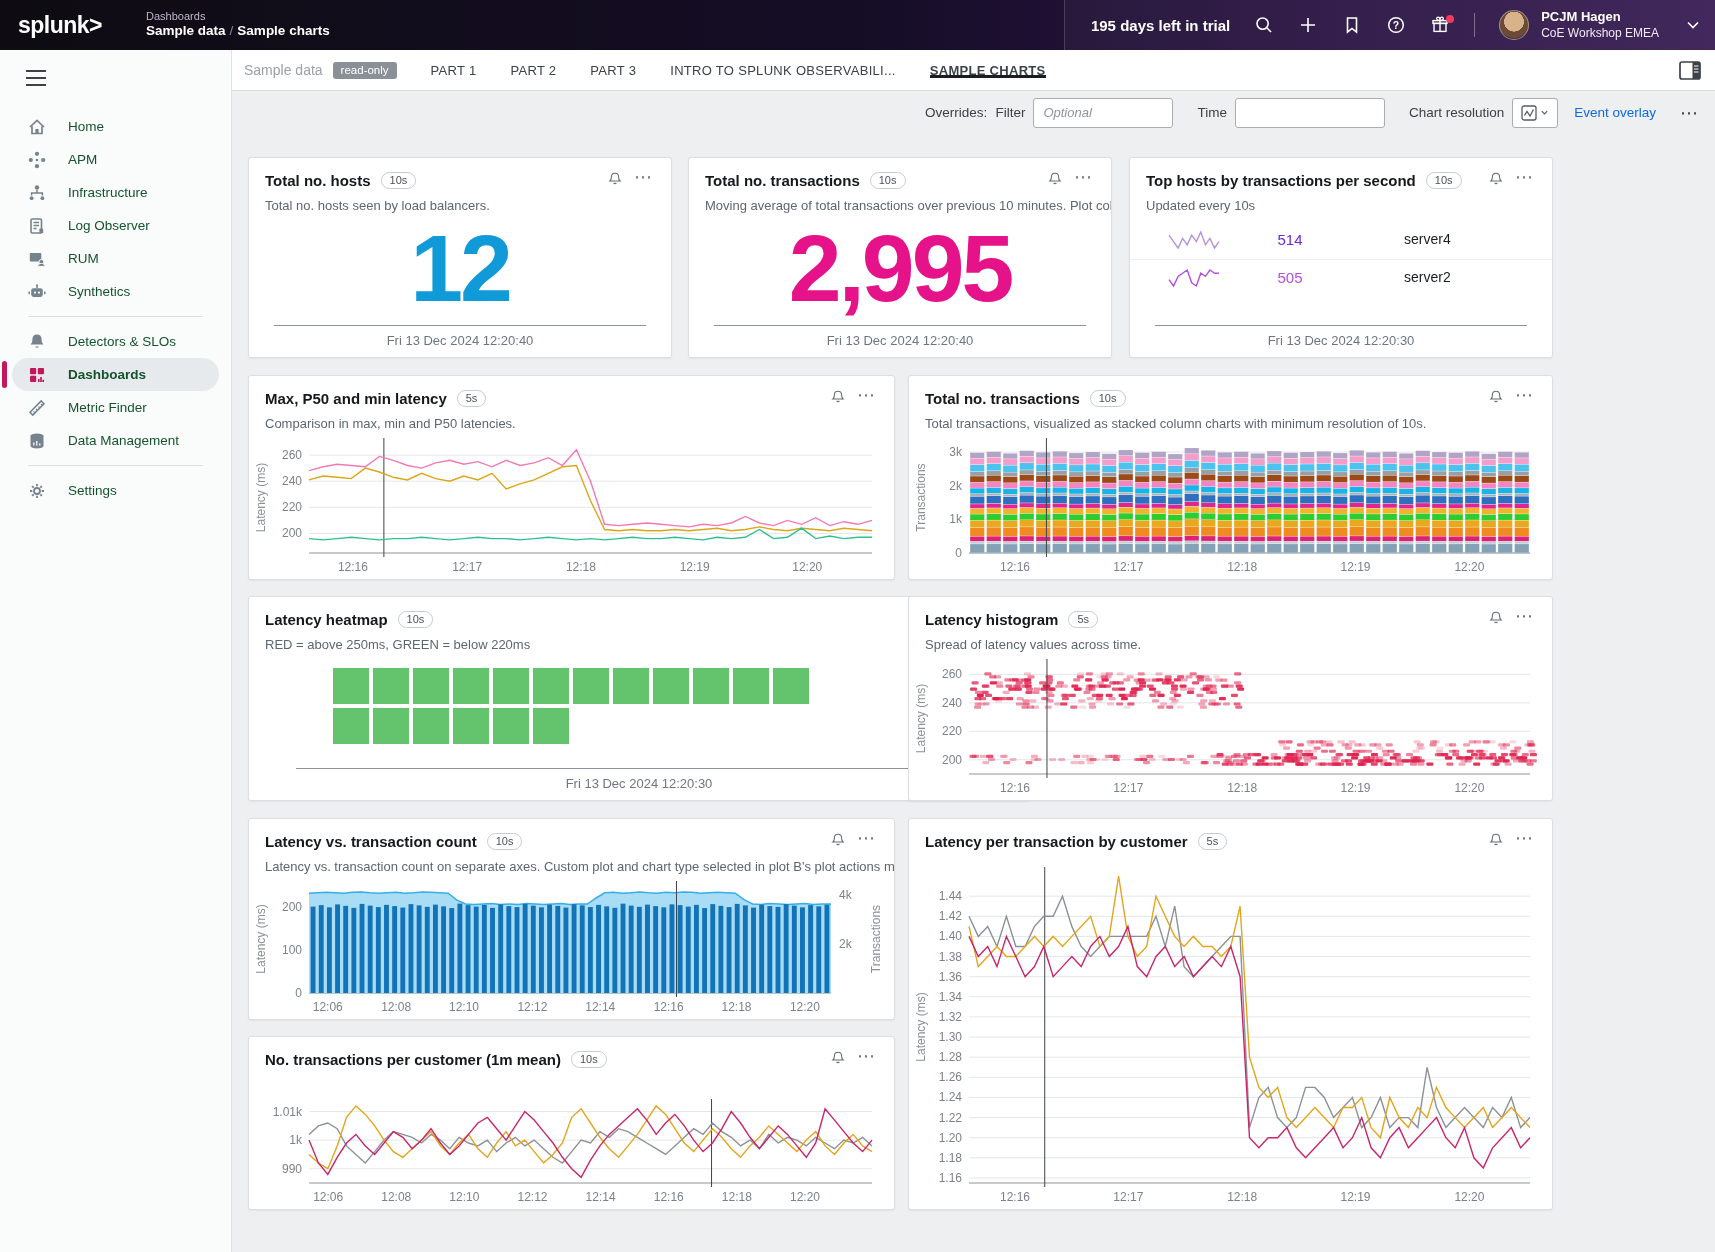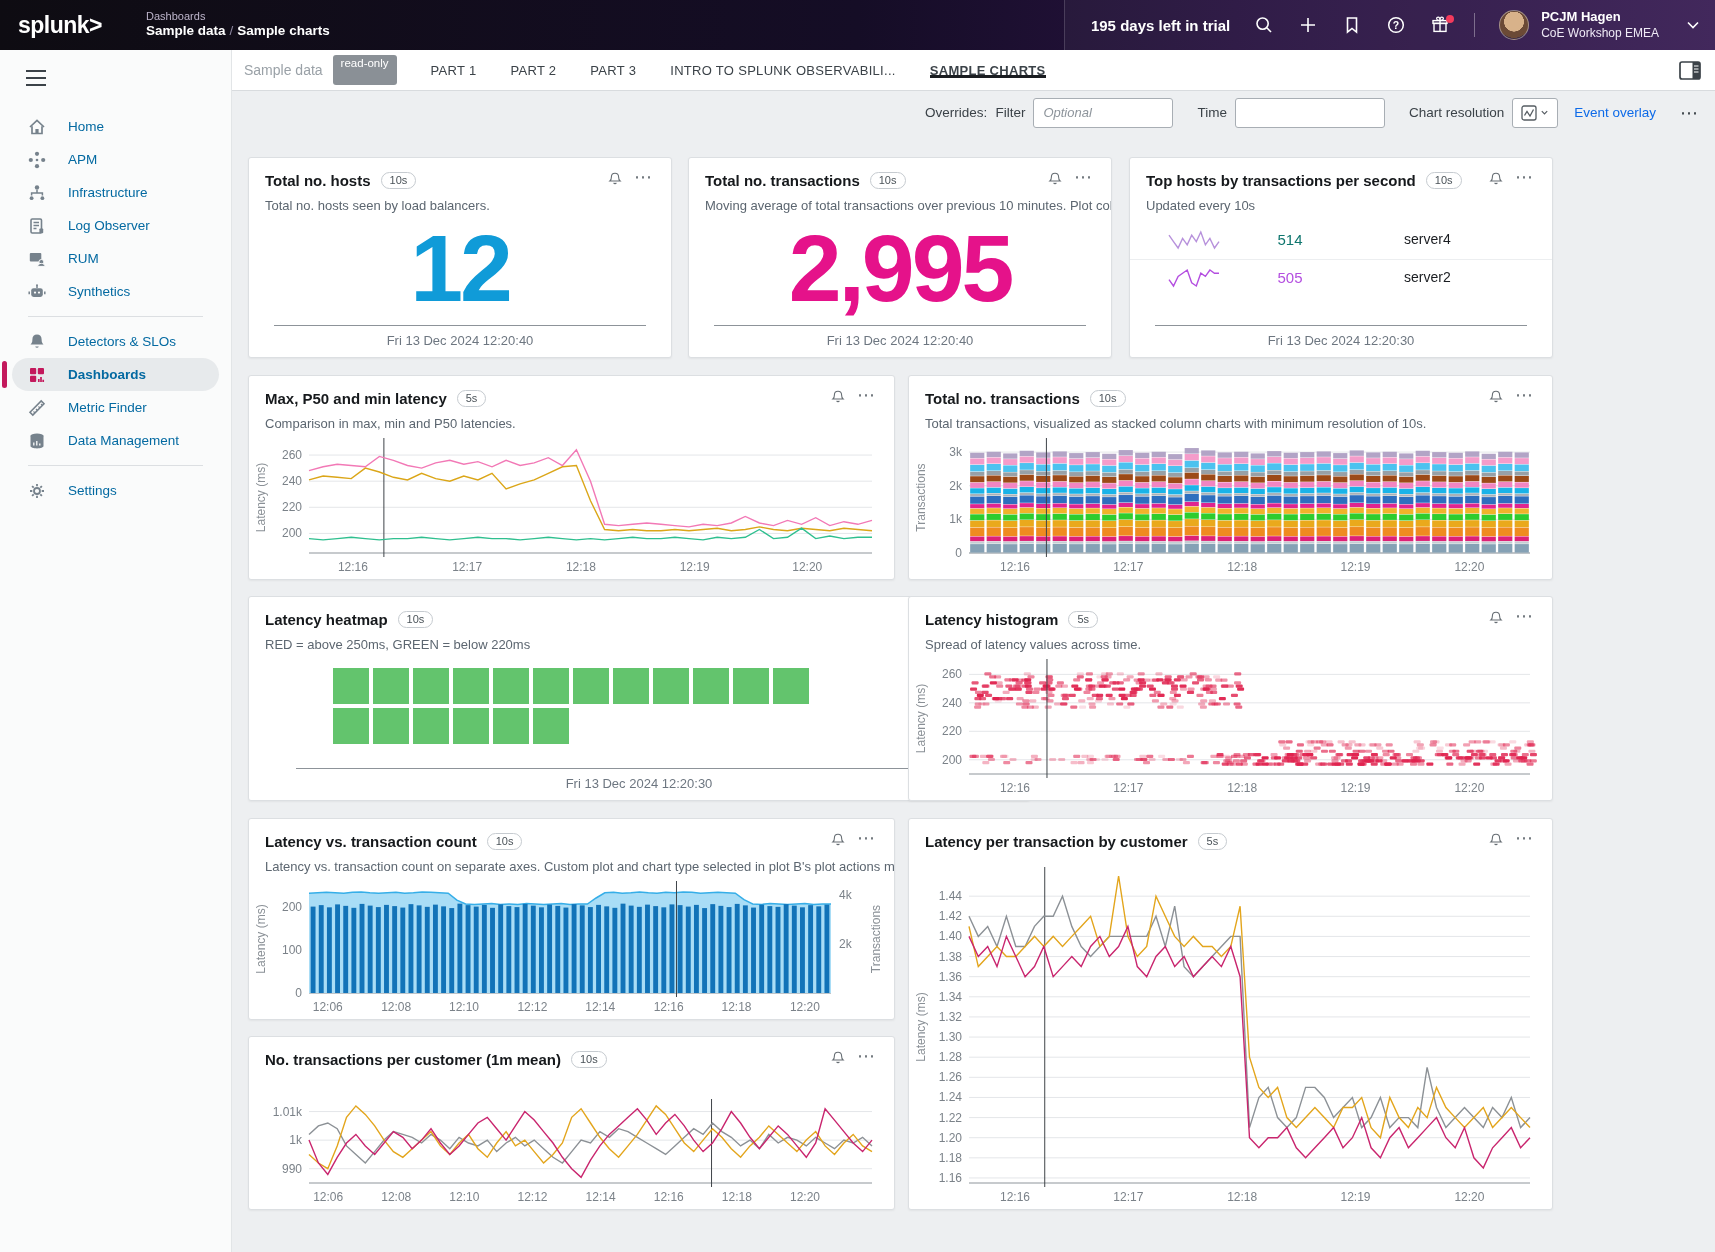--- a/index.html
+++ b/index.html
@@ -30,36 +30,36 @@
   .uname { line-height:1.3; margin-left:-12px; }
   .uname .n1 { font-size:13px; font-weight:700; }
   .uname .n2 { font-size:12px; color:#efeaf6; }
 
   
   .sidebar { position:absolute; left:0; top:50px; width:232px; bottom:0; background:#fafbfb;
     border-right:1px solid #e2e5e7; }
   .burger { margin:20px 0 24px 26px; width:20px; cursor:pointer; }
   .burger div { height:2px; background:#3b4248; margin-bottom:5px; }
   .sitem { position:relative; height:33px; margin:0 12px; display:flex; align-items:center;
-    padding-left:15px; gap:21px; font-size:13.5px; color:#0369a1; border-radius:17px; cursor:pointer; }
+    padding-left:15px; gap:21px; font-size:13.5px; color:#14532d; border-radius:17px; cursor:pointer; }
   .sitem .sic { width:20px; height:20px; color:#76828c; flex:0 0 20px; }
   .sitem .sic svg { width:20px; height:20px; }
   .sitem.active { background:#e7eaec; font-weight:700; }
   .sitem.active .sic { color:#c3195c; }
   .sitem.active::before { content:''; position:absolute; left:-10px; top:3px; bottom:3px;
     width:5px; border-radius:3px; background:#c3195c; }
   .sdiv { height:1px; background:#dcdfe2; margin:8px 28px; }
 
   
   .main { position:absolute; left:232px; top:50px; right:0; bottom:0; }
   .tabbar { height:41px; background:#fff; border-bottom:1px solid #d8dbde; display:flex;
     align-items:center; padding-left:12px; }
   .grouplabel { font-size:14px; color:#9aa1a7; }
   .robadge { margin-left:10px; font-size:11.5px; color:#fff; background:#8a9096;
-    border-radius:3px; padding:2px 8px 16px; }
+    border-radius:3px; padding:2px 8px 3px; }
   .tab { margin-left:34px; font-size:13px; letter-spacing:.3px; color:#3b4248; height:41px;
     line-height:41px; cursor:pointer; white-space:nowrap; }
   .tab.active { box-shadow:inset 0 -3px 0 #1a1d21; font-weight:700; }
   .paneltoggle { margin-left:auto; margin-right:14px; cursor:pointer; width:22px; height:19px; }
 
   .ovbar { height:43px; display:flex; align-items:center; justify-content:flex-end; gap:8px;
     padding-right:16px; font-size:13.5px; color:#3b4248; }
   .ovlabel { white-space:nowrap; }
   .ovinput { height:30px; border:1px solid #a8aeb4; border-radius:3px; background:#fff;
     padding:0 9px; font-size:13px; font-family:"Liberation Sans",sans-serif; color:#2f363c; }
@@ -334,21 +334,21 @@
               <path d="M6.7 11.7a1.4 1.4 0 0 0 2.6 0" fill="none" stroke="#666d73" stroke-width="1.1"></path>
             </svg></span>
         <span class="dots">⋯</span>
       </div>
       <div class="csub">Updated every 10s</div>
       <div class="th-rows" id="tophost-rows">
           <div class="th-row">
             <span class="th-spark"><svg width="56" height="22">
                 <polyline points="3.0,6.2 7.5,12.6 12.1,19.0 16.6,9.4 21.2,15.8 25.7,6.2 30.3,12.6 34.8,3.0 39.4,15.8 43.9,9.4 48.5,19.0 53.0,12.6" fill="none" stroke="#b892dc" stroke-width="1.4"></polyline>
               </svg></span>
-            <span class="th-val" style="color: #0f766e; text-align: center;">514</span>
+            <span class="th-val" style="color: #6d28d9; text-align: center;">514</span>
             <span class="th-host">server4</span>
           </div>
           <div class="th-row">
             <span class="th-spark"><svg width="56" height="22">
                 <polyline points="3.0,12.6 7.5,19.0 12.1,9.4 16.6,6.2 21.2,3.0 25.7,15.8 30.3,19.0 34.8,6.2 39.4,9.4 43.9,3.0 48.5,6.2 53.0,6.2" fill="none" stroke="#b44fe0" stroke-width="1.4"></polyline>
               </svg></span>
             <span class="th-val" style="color: rgb(180, 79, 224);">505</span>
             <span class="th-host">server2</span>
           </div>
         </div>

